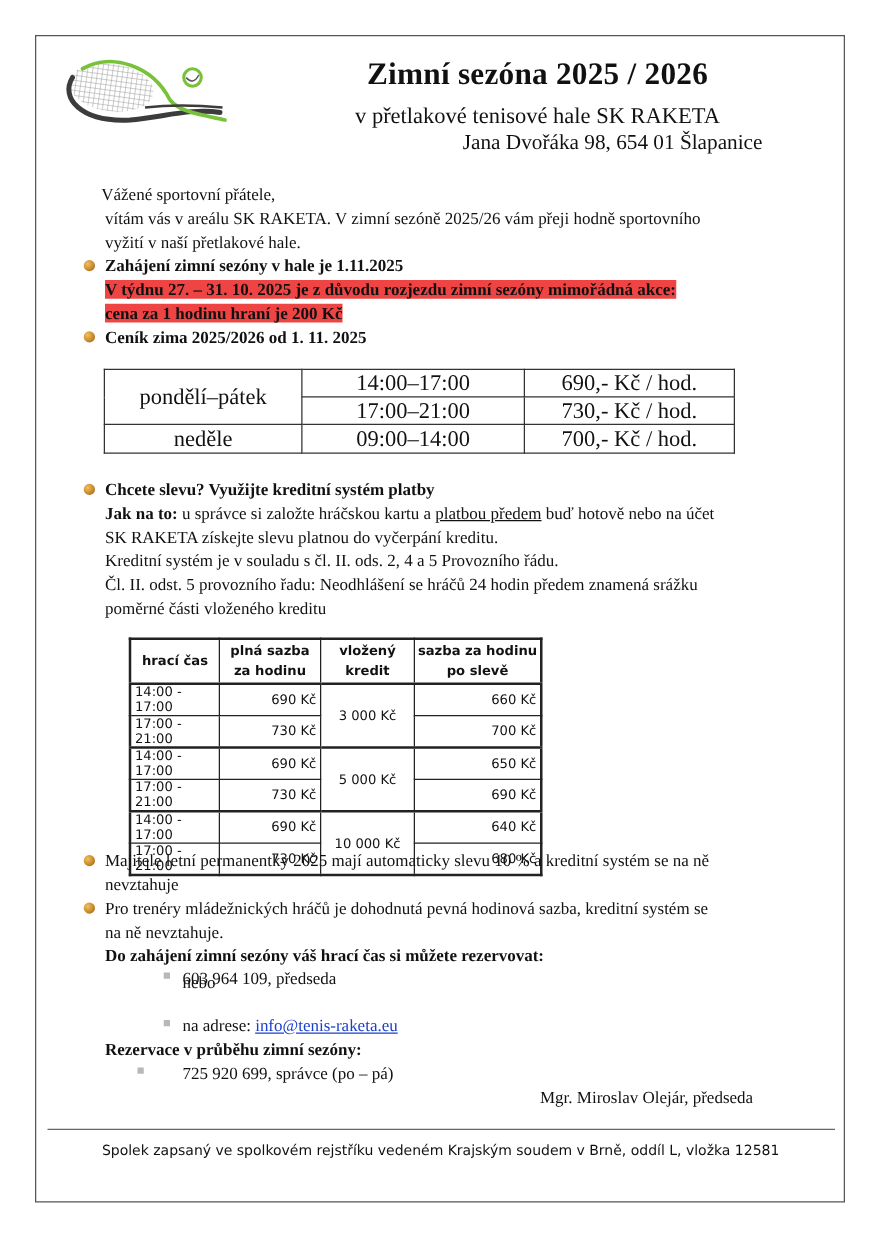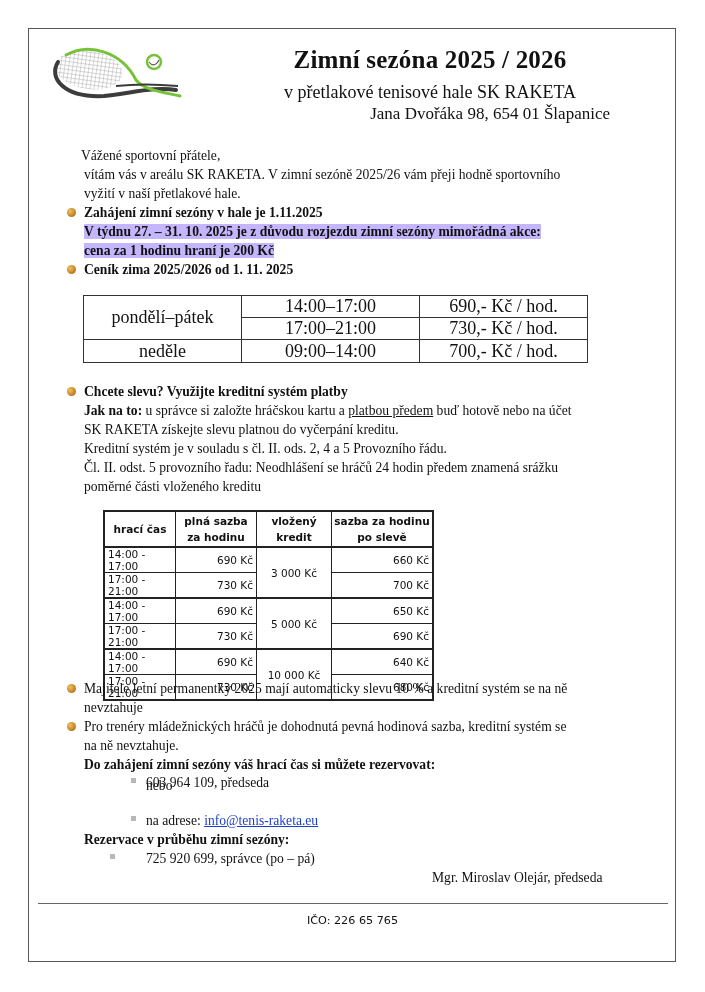--- a/index.html
+++ b/index.html
@@ -8,21 +8,21 @@
   .page-frame { position:absolute; left:28px; top:28px; width:648px; height:934px;
                 border:1px solid #555; box-sizing:border-box; }
   .logo { position:absolute; left:44px; top:40px; width:150px; height:70px; }
   .title { position:absolute; left:260px; top:46px; width:340px; text-align:center;
            font-weight:bold; font-size:25px; letter-spacing:0.2px; }
   .subtitle { position:absolute; left:250px; top:82px; width:360px; text-align:center; font-size:18px; }
   .address { position:absolute; left:250px; top:104px; width:360px; text-align:right; font-size:17px; }
 
   .p { position:absolute; font-size:13.6px; line-height:19px; white-space:nowrap; }
   .b { font-weight:bold; }
-  .hl { background:#c4b5fd; }
+  .hl { background:#ef4444; }
   .bullet { position:absolute; width:9px; height:9px; border-radius:50%;
             background:radial-gradient(circle at 35% 35%, #f0c060 0%, #c88a2a 55%, #8a5a14 100%); }
   .sq { position:absolute; width:5px; height:5px; background:#b8b8b8; }
   .u { text-decoration:underline; }
   a.link { color:#1a3fcc; text-decoration:underline; }
 
   table.price { position:absolute; left:83px; top:295px; width:505px; border-collapse:collapse;
                 font-size:18px; }
   table.price td { border:1px solid #333; text-align:center; height:17px; padding:0; }
 
@@ -158,14 +158,14 @@
 <span class="sq" style="left:131px; top:816px;"></span>
 <div class="p" style="left:146px; top:811px;"><span>na adrese: </span><a class="link">info@tenis-raketa.eu</a></div>
 <div class="p b" style="left:84px; top:830px;text-align:right;">Rezervace v průběhu zimní sezóny:</div>
 <span class="sq" style="left:110px; top:854px;"></span>
 <div class="p" style="left:146px; top:849px;">725 920 699, správce (po – pá)</div>
 
 <div class="p" style="left:432px; top:868px;">Mgr. Miroslav Olejár, předseda</div>
 
 <div class="divider"></div>
 <div class="footer">
-  <div>IČO: 226 65 765</div>
+  <div>Spolek zapsaný ve spolkovém rejstříku vedeném Krajským soudem v Brně, oddíl L, vložka 12581</div>
 </div>
 
 </body></html>

